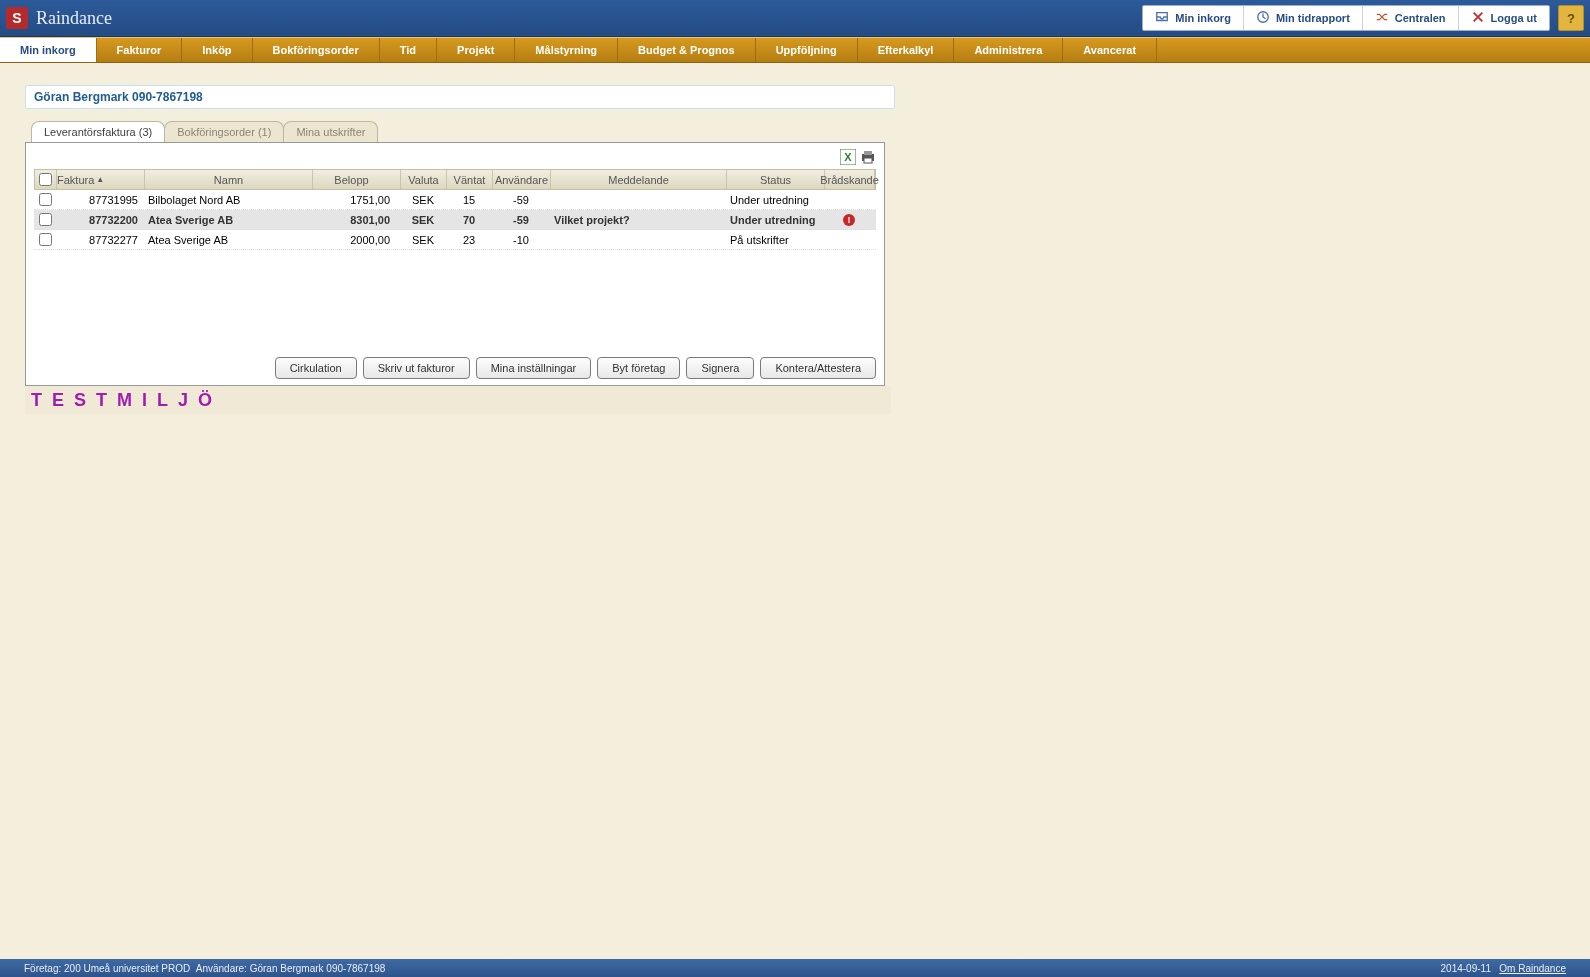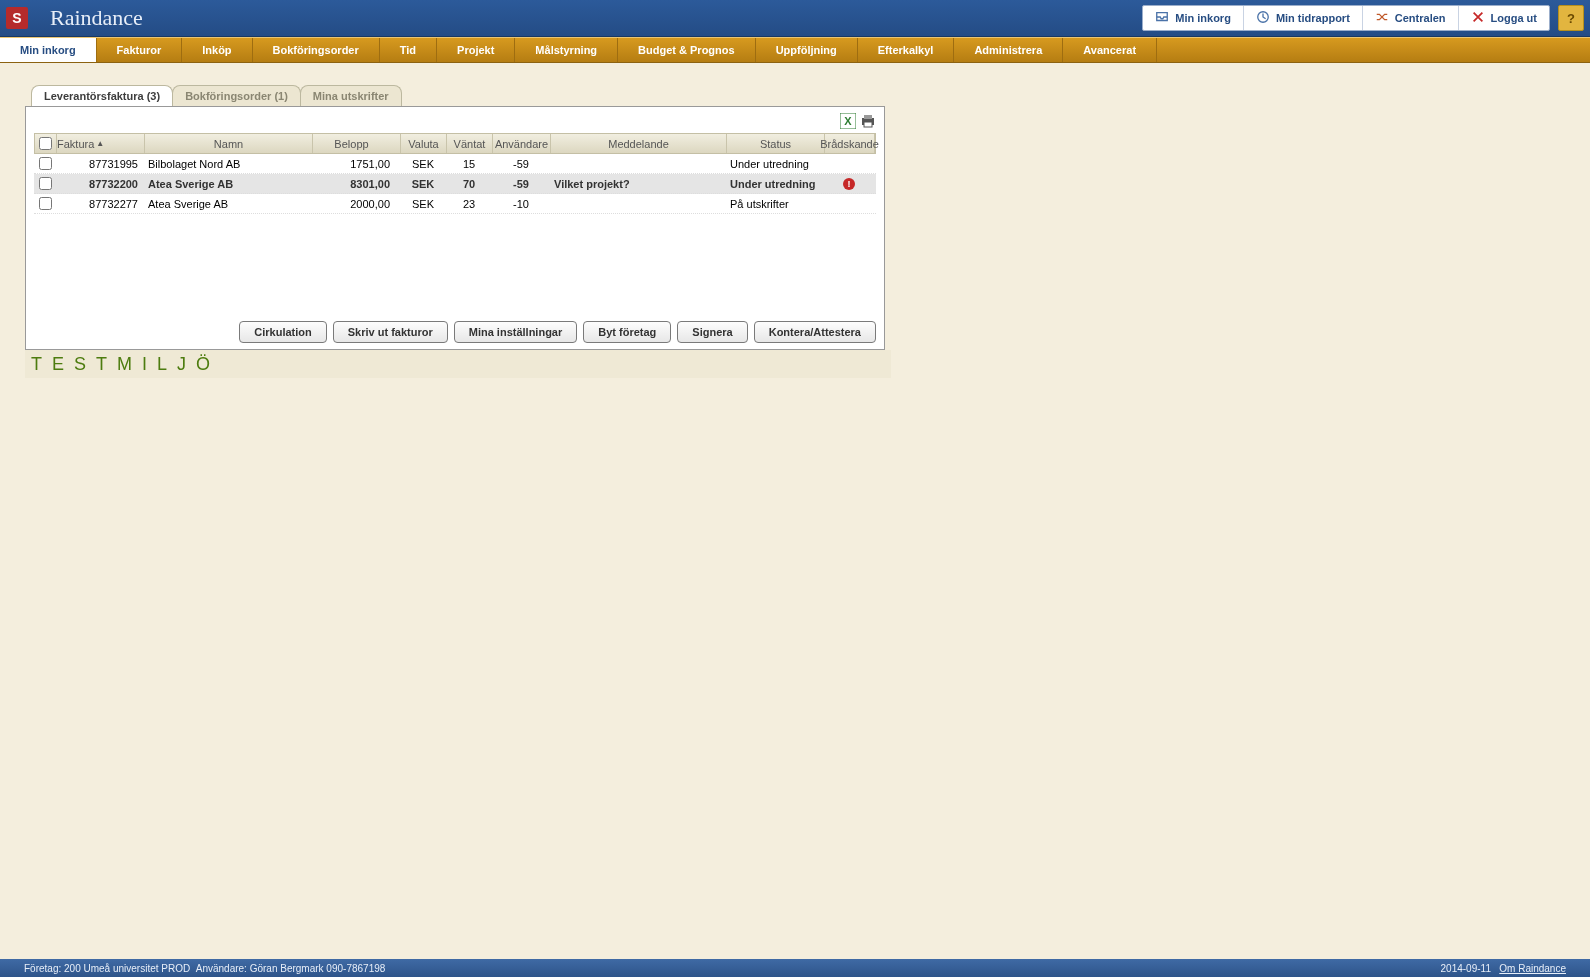--- a/index.html
+++ b/index.html
@@ -1,31 +1,31 @@
 <!DOCTYPE html>
 <html><head>
 <meta charset="utf-8">
 <style>
 html,body{margin:0;padding:0;width:1590px;height:977px;font-family:Verdana,Arial,sans-serif;font-size:11px;background:#f4eedd;overflow:hidden}
 #topbar{background:linear-gradient(#2c5a9a,#244c85);height:36px;border-bottom:1px solid #183863;display:flex;align-items:center;padding:0 6px}
 #logo{width:22px;height:22px;background:#b52b2b;display:flex;align-items:center;justify-content:center;color:#fff;font-weight:bold;font-size:14px;border-radius:2px}
-#app-title{color:#e7eef8;font-size:22px;font-family:Georgia,serif;margin-left:22px}
+#app-title{color:#e7eef8;font-size:18px;font-family:Georgia,serif;margin-left:8px}
 #top-right{margin-left:auto;background:#fff;border:1px solid #9baecb;height:24px;display:flex;border-radius:2px}
 .top-btn{display:flex;align-items:center;gap:6px;padding:0 12px;border-right:1px solid #c9d3e3;color:#274d82;font-weight:bold;cursor:pointer}
 .top-btn:last-child{border-right:none}
 .ticon{width:14px;height:14px;display:inline-block}
 #help-btn{width:24px;height:24px;background:#e2b53f;color:#6a4a00;font-weight:bold;border:1px solid #b68f1c;margin-left:8px;display:flex;align-items:center;justify-content:center;font-size:13px;border-radius:2px}
 #navbar{background:linear-gradient(#d79a1f,#b57d12);height:24px;border-top:1px solid #eac573;border-bottom:1px solid #8c6210;display:flex}
 .nav-item{color:#fff;font-weight:bold;font-size:11px;padding:0 20px;display:flex;align-items:center;border-right:1px solid #9e6d10;cursor:pointer}
 .nav-item.active{background:#fff;color:#274d82}
 #content{padding:22px 0 0 25px}
 #crumb{background:#fff;border:1px solid #c9e1ef;border-radius:2px;width:852px;height:22px;display:flex;align-items:center;padding:0 8px;margin-bottom:12px}
 #crumb span{color:#1f5c93;font-weight:bold;font-size:12px}
 #tabs{display:flex;margin-left:6px}
-.tab{background:#ece6d1;border:1px solid #bcb89f;border-bottom:none;border-radius:8px 8px 0 0;padding:4px 12px;color:#8a8672;font-weight:bold;font-size:11px;margin-right:-1px;cursor:pointer}
+.tab{background:#ece6d1;border:1px solid #bcb89f;border-bottom:none;border-radius:8px 8px 0 0;padding:4px 12px;color:#8a8672;font-weight:normal;font-size:11px;margin-right:-1px;cursor:pointer}
 .tab.active{background:#fff;color:#3d3d3d;z-index:2;position:relative}
 #panel{background:#fff;border:1px solid #999;width:858px;height:242px;position:relative}
 #toolbar-icons{position:absolute;top:6px;right:8px;display:flex;gap:4px}
 .xicon{width:16px;height:16px}
 #grid{position:absolute;top:26px;left:8px;width:842px}
 #ghead{display:flex;background:linear-gradient(#f1eee0,#dcd7c0);border:1px solid #c4bfa5;height:19px;font-size:11px;color:#555}
 #ghead .gc{display:flex;align-items:center;justify-content:center;border-right:1px solid #c9c4ab;box-sizing:border-box}
 .grow{display:flex;height:19px;font-size:11px;border-bottom:1px dotted #ddd}
 .grow .gc{display:flex;align-items:center;box-sizing:border-box;padding:0 4px}
 .grow.sel{background:#e5e5e5;font-weight:bold;color:#333}
@@ -40,23 +40,23 @@
 .gc.c-stat{width:98px}
 .gc.c-urg{width:50px;justify-content:center}
 #ghead .gc.c-chk{justify-content:center}
 #ghead .gc.c-fak{justify-content:flex-start}
 #ghead .gc.c-namn{justify-content:center}
 #ghead .gc.c-med{justify-content:center}
 #ghead .gc.c-stat{justify-content:center}
 input.rchk{margin:0}
 .urgent-dot{width:12px;height:12px;background:#c62828;border-radius:50%;color:#fff;font-size:9px;font-weight:bold;display:flex;align-items:center;justify-content:center}
 #btnrow{position:absolute;bottom:6px;right:8px;display:flex;gap:6px}
-.pbtn{background:linear-gradient(#fdfdfd,#e7e7e7);border:1px solid #7a7a7a;border-radius:4px;height:22px;padding:2px 14px;font-size:11px;color:#333;font-weight:bold;cursor:pointer}
+.pbtn{background:linear-gradient(#fdfdfd,#e7e7e7);border:1px solid #7a7a7a;border-radius:4px;height:22px;padding:2px 14px;font-size:11px;color:#333;font-weight:normal;cursor:pointer}
 #testbar{width:860px;height:28px;background:#efe9d5;display:flex;align-items:center;padding-left:6px;margin-top:0}
-#testbar span{color:#4d7c0f;font-weight:normal;font-size:18px;letter-spacing:10px}
+#testbar span{color:#a21caf;font-weight:bold;font-size:18px;letter-spacing:10px}
 #statusbar{position:absolute;bottom:0;left:0;right:0;height:18px;background:linear-gradient(#3f6aa5,#2e548a);color:#e7eef8;font-size:10px;display:flex;align-items:center;padding:0 24px}
 #statusbar .sright{margin-left:auto}
 #statusbar a{color:#e7eef8;text-decoration:underline;cursor:pointer}
 .sort-ind{font-size:8px;margin-left:2px}
 </style>
 </head>
 <body>
 
 <div id="topbar">
   <div id="logo">S</div>
@@ -101,20 +101,23 @@
     <div class="nav-item">Projekt</div>
     <div class="nav-item">Målstyrning</div>
     <div class="nav-item">Budget &amp; Prognos</div>
     <div class="nav-item">Uppföljning</div>
     <div class="nav-item">Efterkalkyl</div>
     <div class="nav-item">Administrera</div>
     <div class="nav-item">Avancerat</div>
   </div>
 
 <div id="content">
+  <div id="crumb">
+    <span>Göran Bergmark 090-7867198</span>
+  </div>
 
   <div id="tabs">
       <div class="tab active">Leverantörsfaktura (3)</div>
       <div class="tab">Bokföringsorder (1)</div>
       <div class="tab">Mina utskrifter</div>
     </div>
 
   <div id="panel">
     <div id="toolbar-icons">
       <svg class="xicon" viewBox="0 0 16 16">

